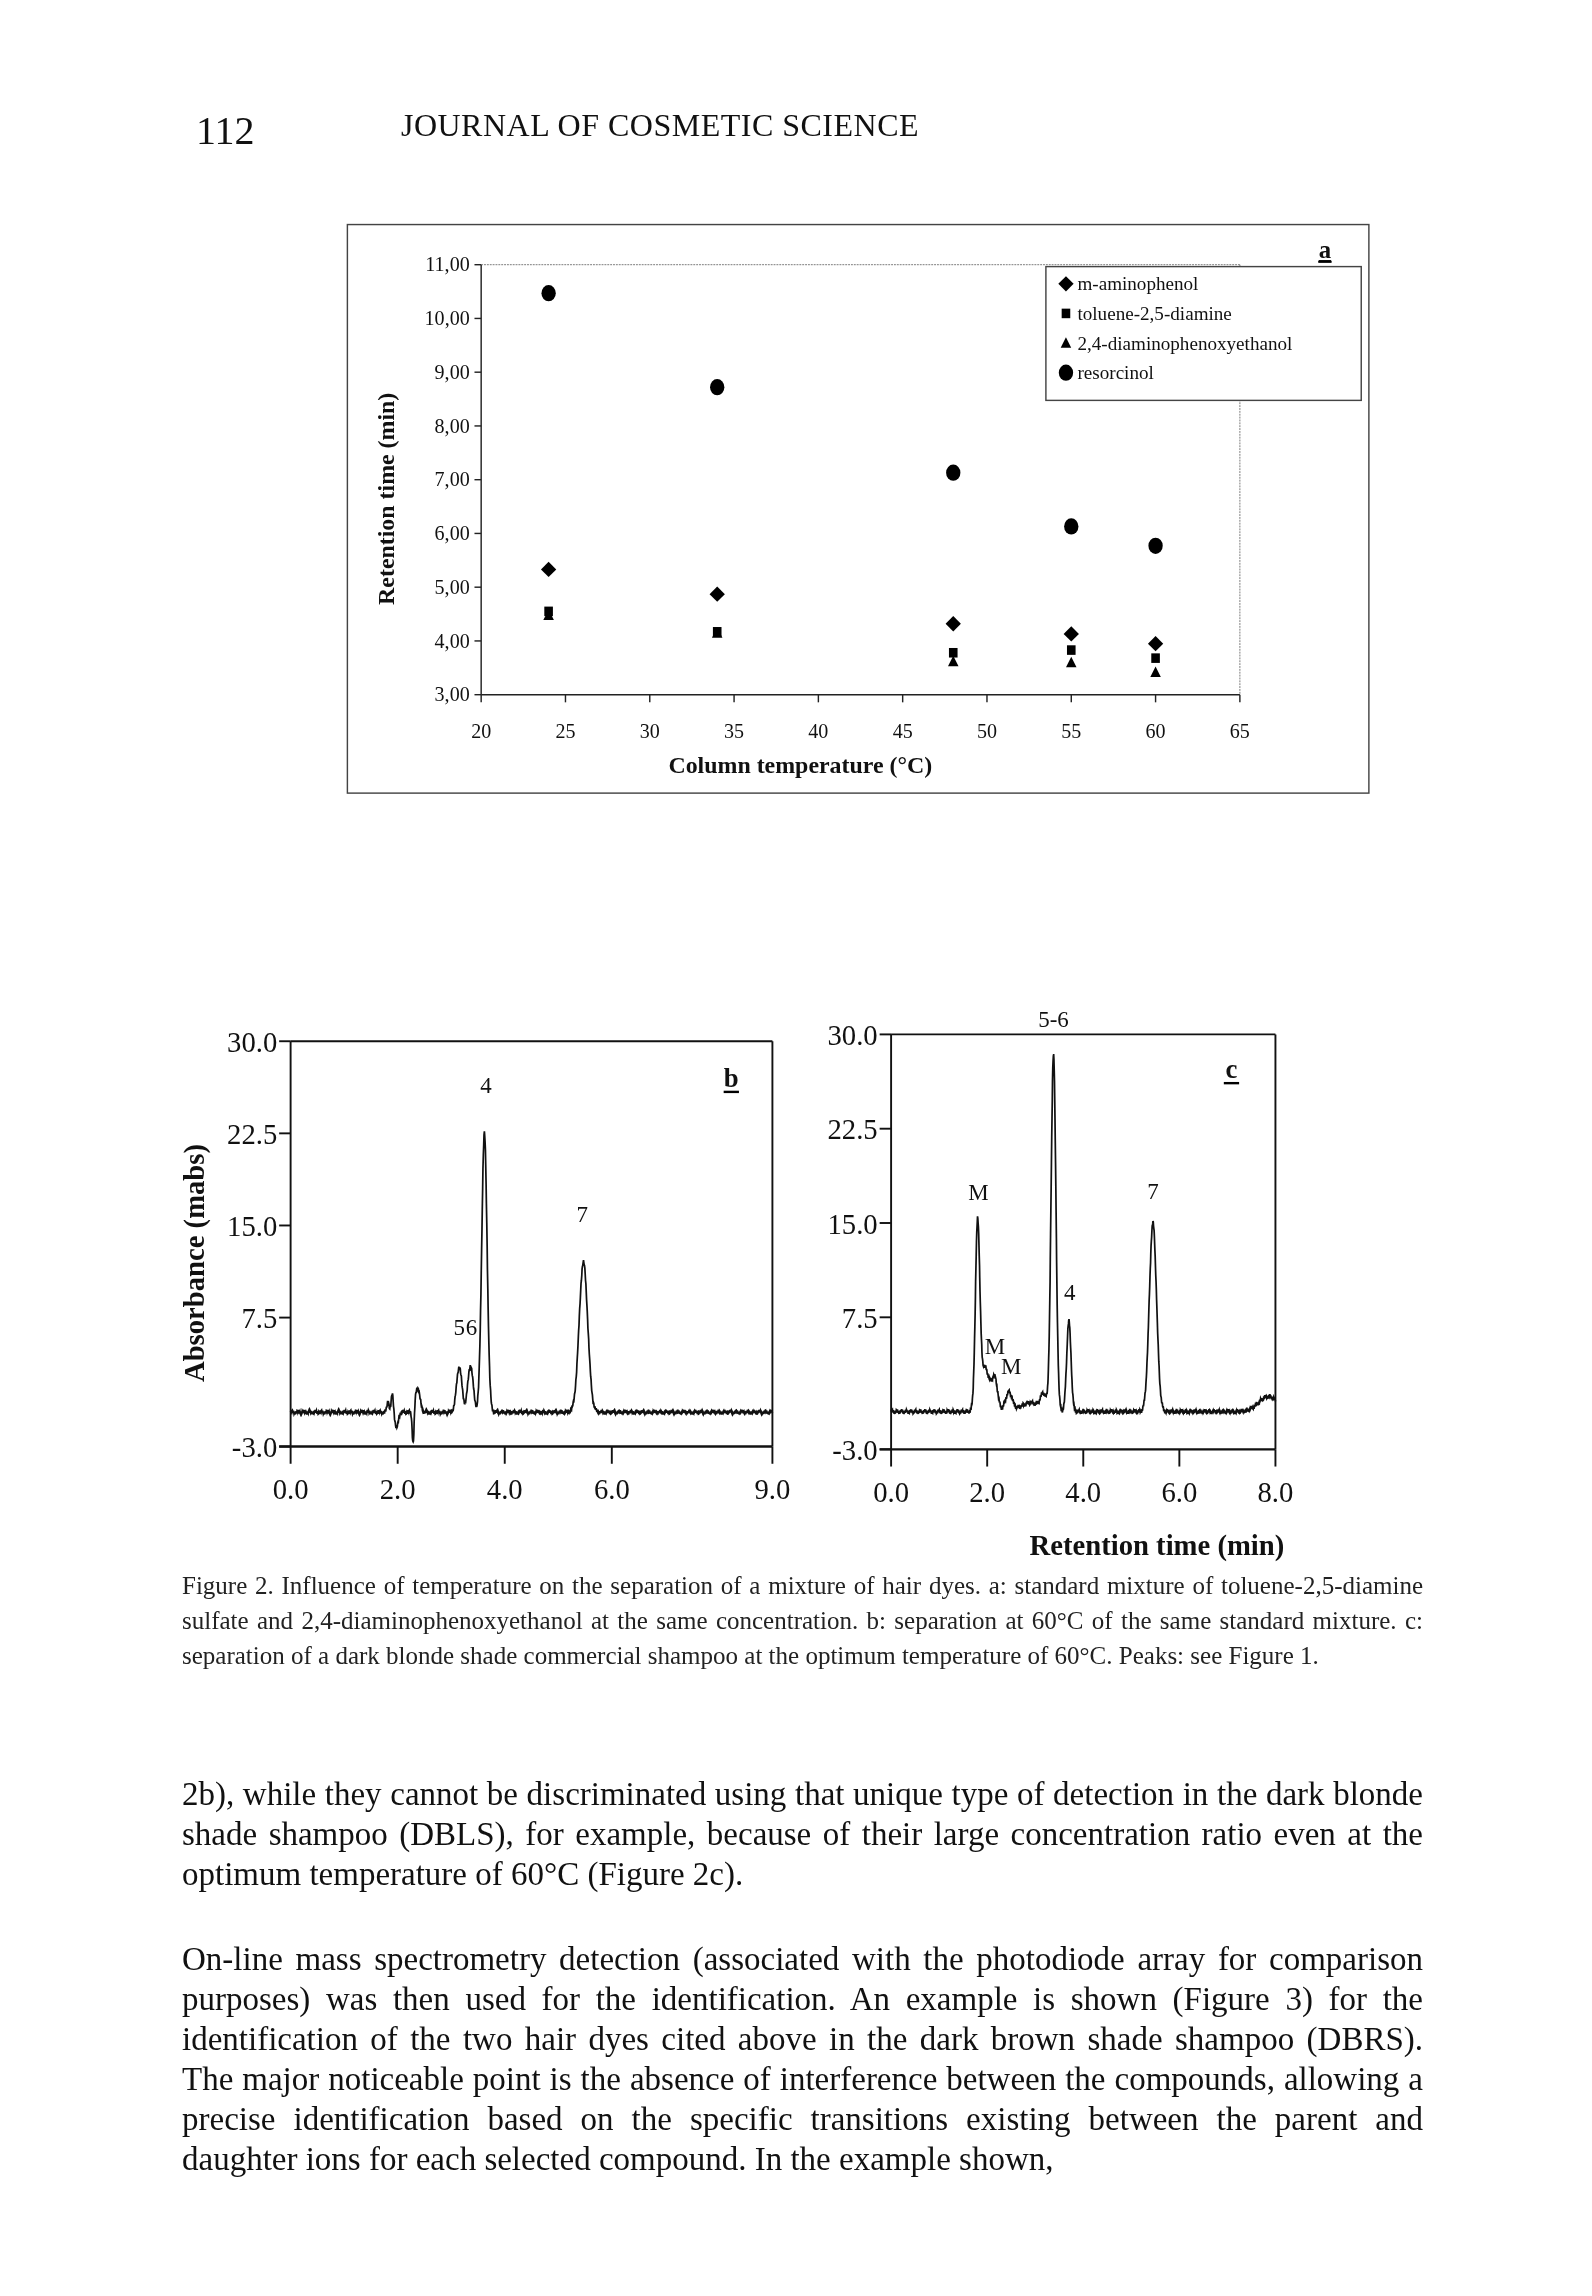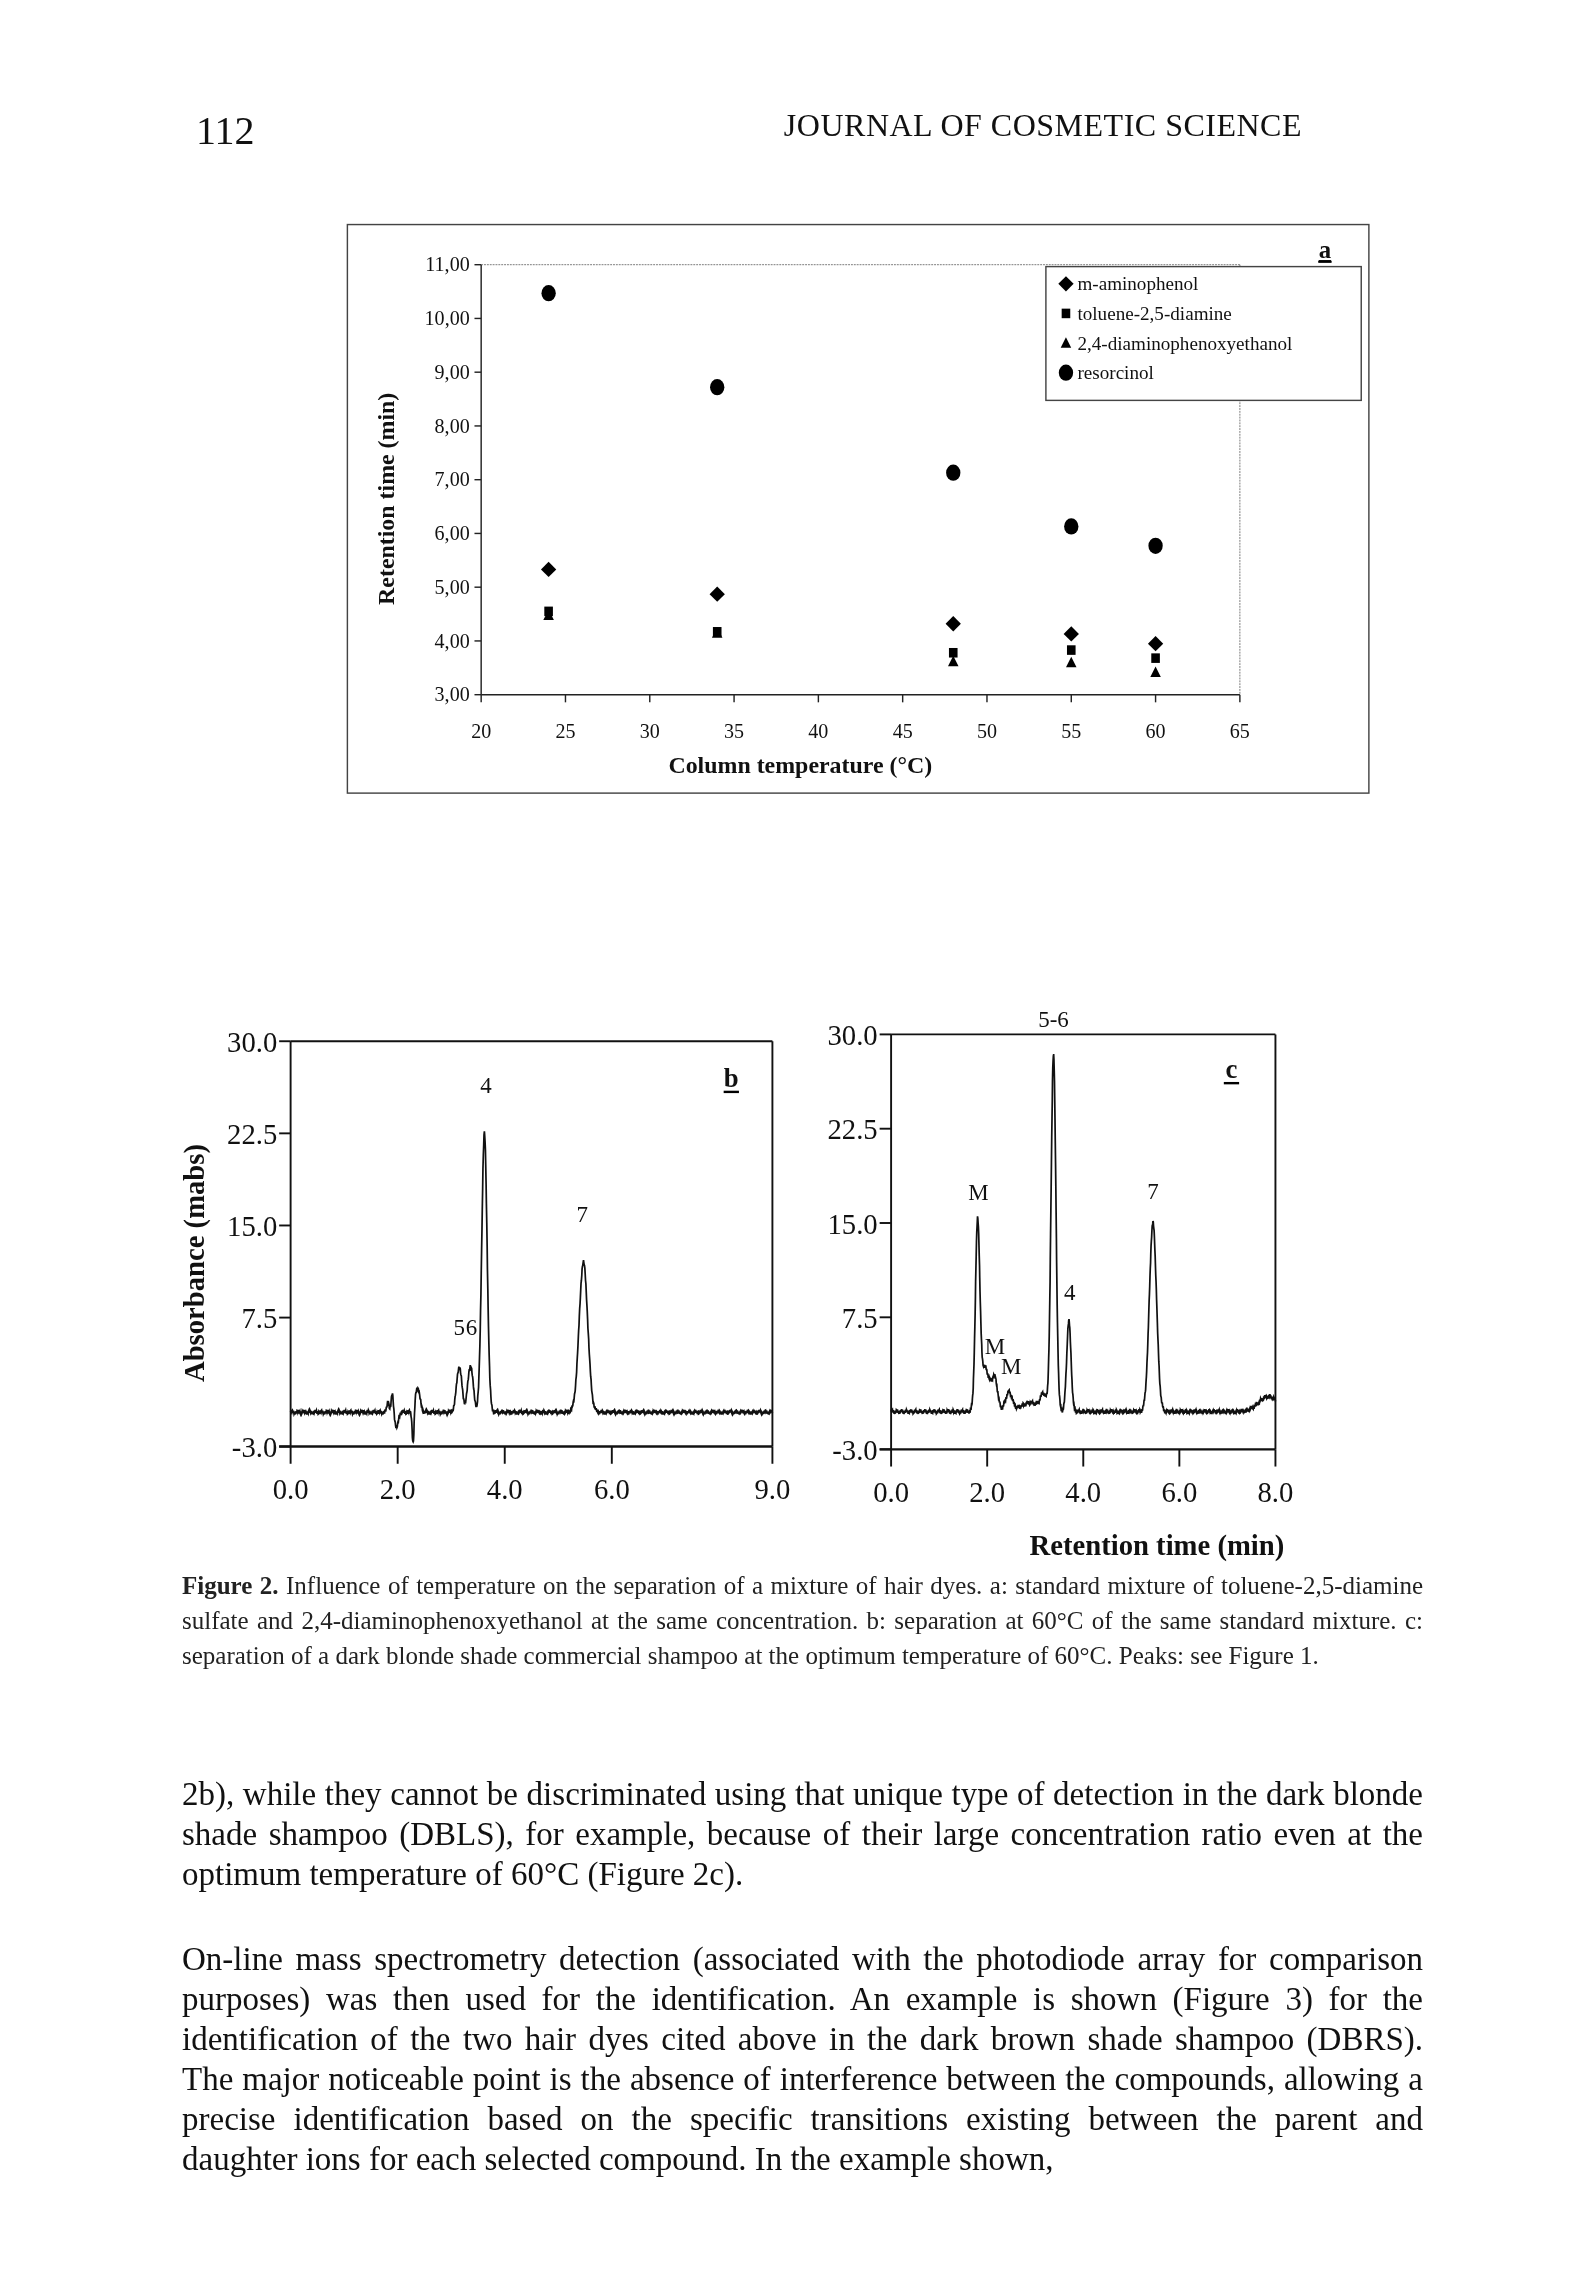--- a/index.html
+++ b/index.html
@@ -1,23 +1,23 @@
 <!DOCTYPE html>
 <html><head>
 <meta charset="utf-8">
 <style>
   html, body { margin:0; padding:0; background:#ffffff; }
   body { width:1593px; height:2296px; position:relative; overflow:hidden;
          font-family:"Liberation Serif","DejaVu Serif",serif; color:#111; }
   .abs { position:absolute; }
   #page-number { left:196px; top:107px; font-size:40px; }
-  #running-head { left:0; width:1302px; top:107px; text-align:right; font-size:32px; letter-spacing:0.5px; padding-left:18px; box-sizing:border-box;}
+  #running-head { left:0; width:1302px; top:107px; text-align:center; font-size:32px; letter-spacing:0.5px; padding-left:18px; box-sizing:border-box;}
   svg text { font-family:"Liberation Serif","DejaVu Serif",serif; fill:#111; }
   .caption { left:182px; width:1241px; top:1568px; font-size:25px; line-height:35px; text-align:justify; color:#222; }
-  .caption b { font-weight:bold; }
+  .caption b { font-weight:normal; }
   .body-text { left:182px; width:1241px; font-size:33px; line-height:40px; text-align:justify; color:#111;
                text-align-last:left;margin-top:17px; }
   #para1 { top:1757px; }
   #para2 { top:1922px; }
 </style>
 </head>
 <body>
 
 <div id="page-number" class="abs">112</div>
 <div id="running-head" class="abs">JOURNAL OF COSMETIC SCIENCE</div>

